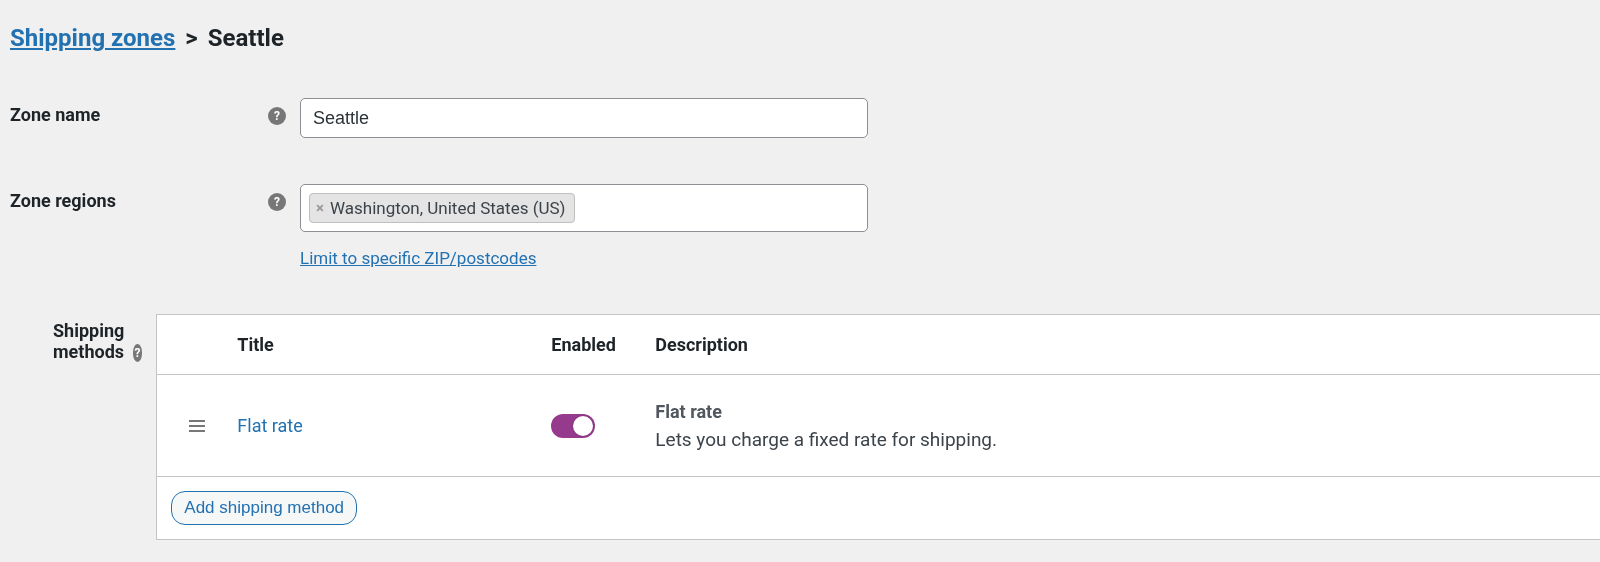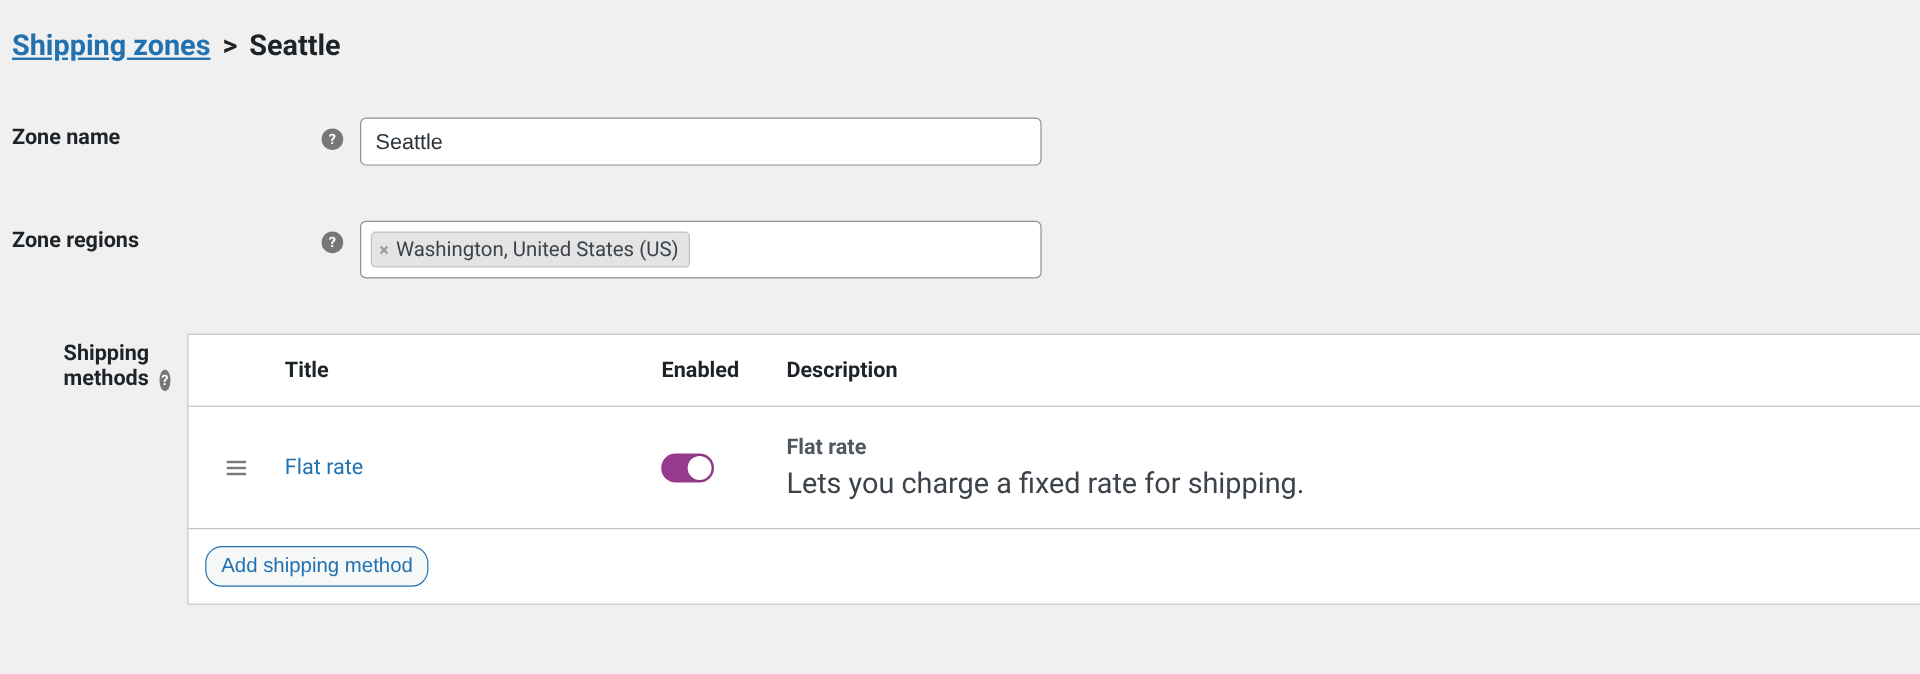--- a/index.html
+++ b/index.html
@@ -165,21 +165,21 @@
     right:2px;
     top:2px;
     width:20px;
     height:20px;
     background:#fff;
     border-radius:50%;
     box-shadow:0 0 2px rgba(0,0,0,.3);
   }
 
   .desc-title { font-weight:700; color:#50575e; margin-bottom:6px; }
-  .desc-text  { color:#3c434a; font-size:24px; }
+  .desc-text  { color:#3c434a; font-size:19px; }
 
   .mt-foot {
     padding:14px;
   }
   .add-btn {
     border:1px solid #2271b1;
     background:#f6f7f7;
     color:#2271b1;
     font-size:17px;
     padding:6px 12px;
@@ -211,20 +211,21 @@
     <span class="lbl">Zone regions</span>
     <span class="helpq">?</span>
   </div>
   <div class="field-col">
     <div class="tag-input">
       <span class="tag">
         <span class="x">×</span>
         <span>Washington, United States (US)</span>
       </span>
     </div>
+    <a href="#" class="link-zip">Limit to specific ZIP/postcodes</a>
   </div>
 </div>
 
 <div class="form-row methods-row">
   <div class="label-col">
     <span class="lbl">Shipping methods</span>
     <span class="helpq">?</span>
   </div>
   <div class="field-col">
     <div class="methods-table-wrap">

